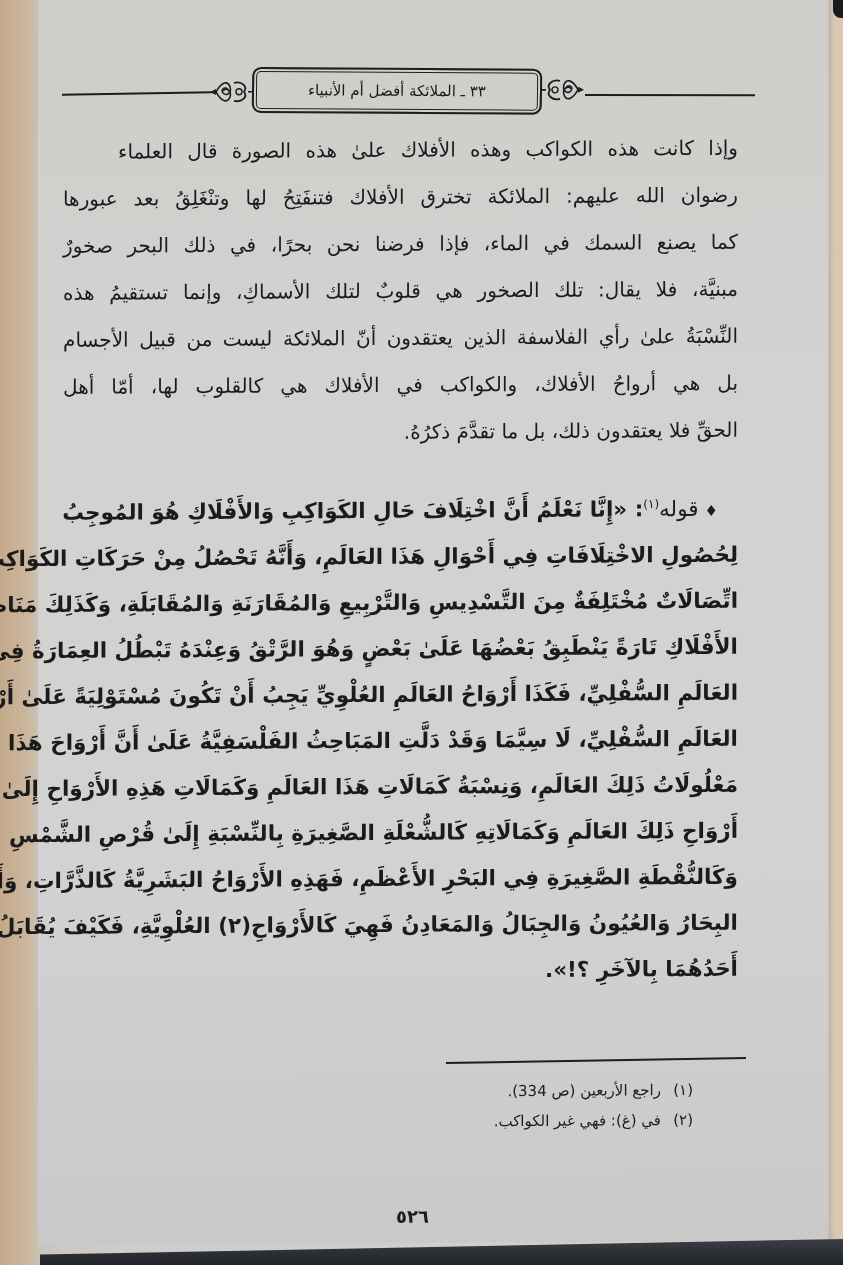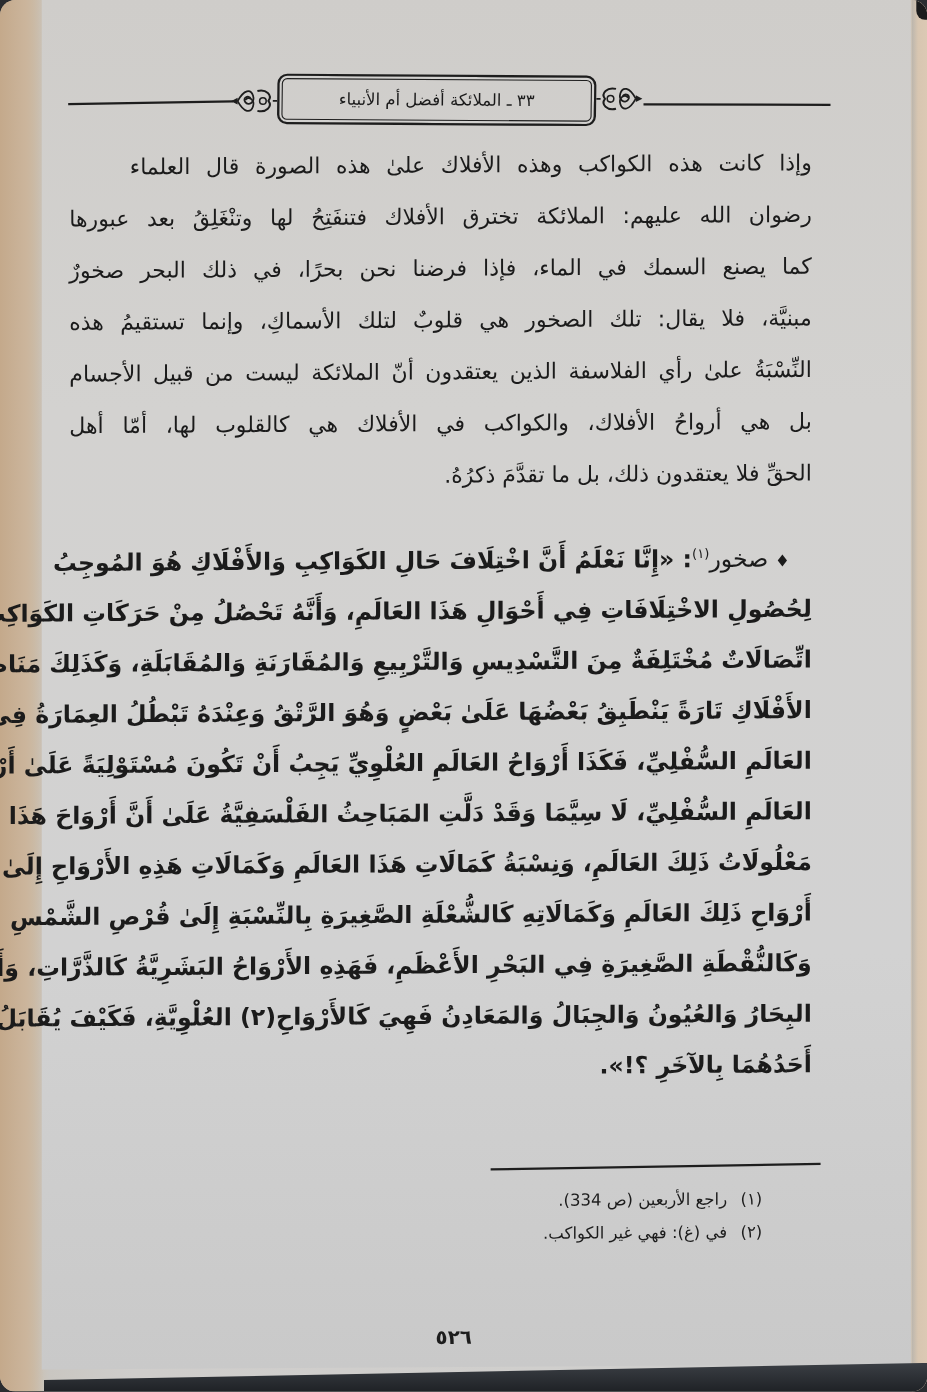--- a/index.html
+++ b/index.html
@@ -9,21 +9,20 @@
       height: 1265px;
       overflow: hidden;
       background: #2a2c30;
     }
     .photo {
       position: relative;
       width: 843px;
       height: 1265px;
       background: linear-gradient(90deg, #c9b8a2 0px, #cbbfae 28px, #c9c6c1 45px, #cfcdcb 120px, #d0cfcd 500px, #cacaca 780px, #c7c6c4 826px, #cfc1b0 830px, #d9c7b2 843px);
       overflow: hidden;
-      border-radius: 14px;
     }
     .page {
       position: absolute;
       left: 38px;
       top: 0;
       width: 790px;
       height: 1245px;
       background: linear-gradient(180deg, #cfcdca 0%, #d3d2d0 30%, #d2d2d2 70%, #c9c9c9 100%);
       transform: skewY(-0.35deg);
       transform-origin: left top;
@@ -204,21 +203,21 @@
         <div class="line" style="top:0px;width:620px;">وإذا كانت هذه الكواكب وهذه الأفلاك علىٰ هذه الصورة قال العلماء</div>
         <div class="line" style="top:47px;">رضوان الله عليهم: الملائكة تخترق الأفلاك فتنفَتِحُ لها وتنْغَلِقُ بعد عبورها</div>
         <div class="line" style="top:94px;">كما يصنع السمك في الماء، فإذا فرضنا نحن بحرًا، في ذلك البحر صخورٌ</div>
         <div class="line" style="top:141px;">مبنيَّة، فلا يقال: تلك الصخور هي قلوبٌ لتلك الأسماكِ، وإنما تستقيمُ هذه</div>
         <div class="line" style="top:188px;">النِّسْبَةُ علىٰ رأي الفلاسفة الذين يعتقدون أنّ الملائكة ليست من قبيل الأجسام</div>
         <div class="line" style="top:235px;">بل هي أرواحُ الأفلاك، والكواكب في الأفلاك هي كالقلوب لها، أمّا أهل</div>
         <div class="line last" style="top:282px;">الحقِّ فلا يعتقدون ذلك، بل ما تقدَّمَ ذكرُهُ.</div>
       </div>
 
       <div class="quote">
-        <div class="line" style="top:360px;width:655px;right:20px;"><span class="bullet">♦</span><span style="font-weight:normal">صخور</span><span class="sup">(١)</span><span>: «إِنَّا نَعْلَمُ أَنَّ اخْتِلَافَ حَالِ الكَوَاكِبِ وَالأَفْلَاكِ هُوَ المُوجِبُ</span></div>
+        <div class="line" style="top:360px;width:655px;right:20px;"><span class="bullet">♦</span><span style="font-weight:normal">قوله</span><span class="sup">(١)</span><span>: «إِنَّا نَعْلَمُ أَنَّ اخْتِلَافَ حَالِ الكَوَاكِبِ وَالأَفْلَاكِ هُوَ المُوجِبُ</span></div>
         <div class="line" style="top:406px;">لِحُصُولِ الاخْتِلَافَاتِ فِي أَحْوَالِ هَذَا العَالَمِ، وَأَنَّهُ تَحْصُلُ مِنْ حَرَكَاتِ الكَوَاكِبِ</div>
         <div class="line" style="top:452px;">اتِّصَالَاتٌ مُخْتَلِفَةٌ مِنَ التَّسْدِيسِ وَالتَّرْبِيعِ وَالمُقَارَنَةِ وَالمُقَابَلَةِ، وَكَذَلِكَ مَنَاطِقُ</div>
         <div class="line" style="top:498px;">الأَفْلَاكِ تَارَةً يَنْطَبِقُ بَعْضُهَا عَلَىٰ بَعْضٍ وَهُوَ الرَّتْقُ وَعِنْدَهُ تَبْطُلُ العِمَارَةُ فِي هَذَا</div>
         <div class="line" style="top:544px;">العَالَمِ السُّفْلِيِّ، فَكَذَا أَرْوَاحُ العَالَمِ العُلْوِيِّ يَجِبُ أَنْ تَكُونَ مُسْتَوْلِيَةً عَلَىٰ أَرْوَاحِ</div>
         <div class="line" style="top:590px;">العَالَمِ السُّفْلِيِّ، لَا سِيَّمَا وَقَدْ دَلَّتِ المَبَاحِثُ الفَلْسَفِيَّةُ عَلَىٰ أَنَّ أَرْوَاحَ هَذَا العَالَمِ</div>
         <div class="line" style="top:636px;">مَعْلُولَاتُ ذَلِكَ العَالَمِ، وَنِسْبَةُ كَمَالَاتِ هَذَا العَالَمِ وَكَمَالَاتِ هَذِهِ الأَرْوَاحِ إِلَىٰ</div>
         <div class="line" style="top:682px;">أَرْوَاحِ ذَلِكَ العَالَمِ وَكَمَالَاتِهِ كَالشُّعْلَةِ الصَّغِيرَةِ بِالنِّسْبَةِ إِلَىٰ قُرْصِ الشَّمْسِ</div>
         <div class="line" style="top:728px;">وَكَالنُّقْطَةِ الصَّغِيرَةِ فِي البَحْرِ الأَعْظَمِ، فَهَذِهِ الأَرْوَاحُ البَشَرِيَّةُ كَالذَّرَّاتِ، وَأَمَّا</div>
         <div class="line" style="top:774px;">البِحَارُ وَالعُيُونُ وَالجِبَالُ وَالمَعَادِنُ فَهِيَ كَالأَرْوَاحِ(٢) العُلْوِيَّةِ، فَكَيْفَ يُقَابَلُ</div>
         <div class="line last" style="top:820px;">أَحَدُهُمَا بِالآخَرِ ؟!».</div>

